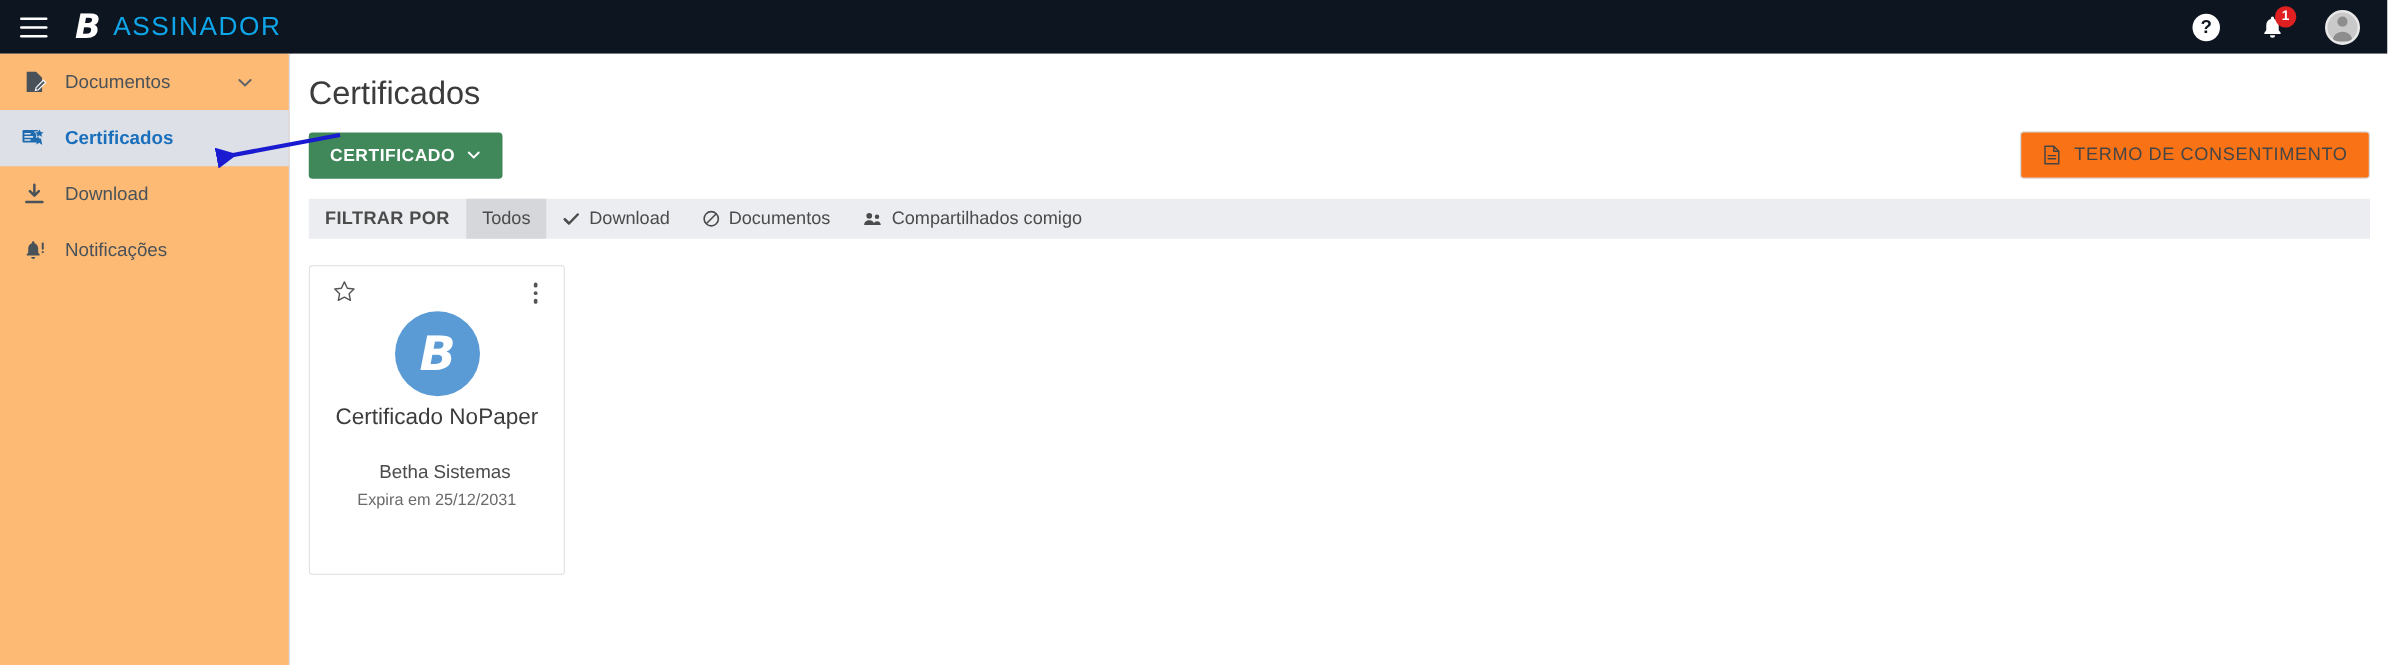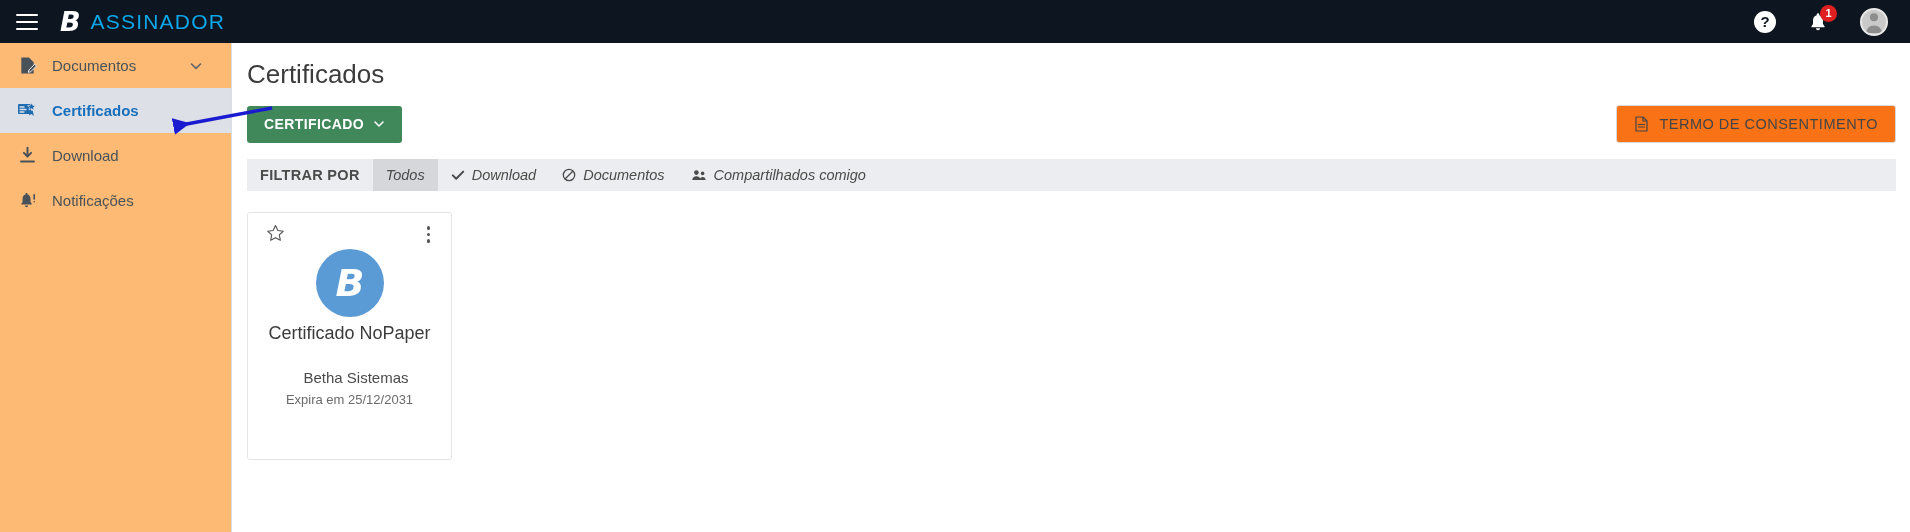--- a/index.html
+++ b/index.html
@@ -125,21 +125,21 @@
     height: 32px; background: #ebedf0;
     display: flex; align-items: center;
     font-size: 14.5px;
   }
   .filter-label {
     font-weight: bold; color: #4b4b4b;
     padding: 0 13px; letter-spacing: 0.3px;
   }
   .filter-opt {
     height: 32px; display: flex; align-items: center; gap: 7px;
-    padding: 0 13px; color: #4b4b4b; cursor: pointer; font-style: italic;
+    padding: 0 13px; color: #4b4b4b; cursor: pointer;
   }
   .filter-opt.selected { background: #d5d7db; }
 
   
   .cards { margin: 21px 14px 0 14px; display: flex; gap: 18px; }
   .cert-card {
     width: 205px; height: 248px;
     border: 1px solid #e2e4e8; border-radius: 3px;
     background: #fff; position: relative;
     display: flex; flex-direction: column; align-items: center;

